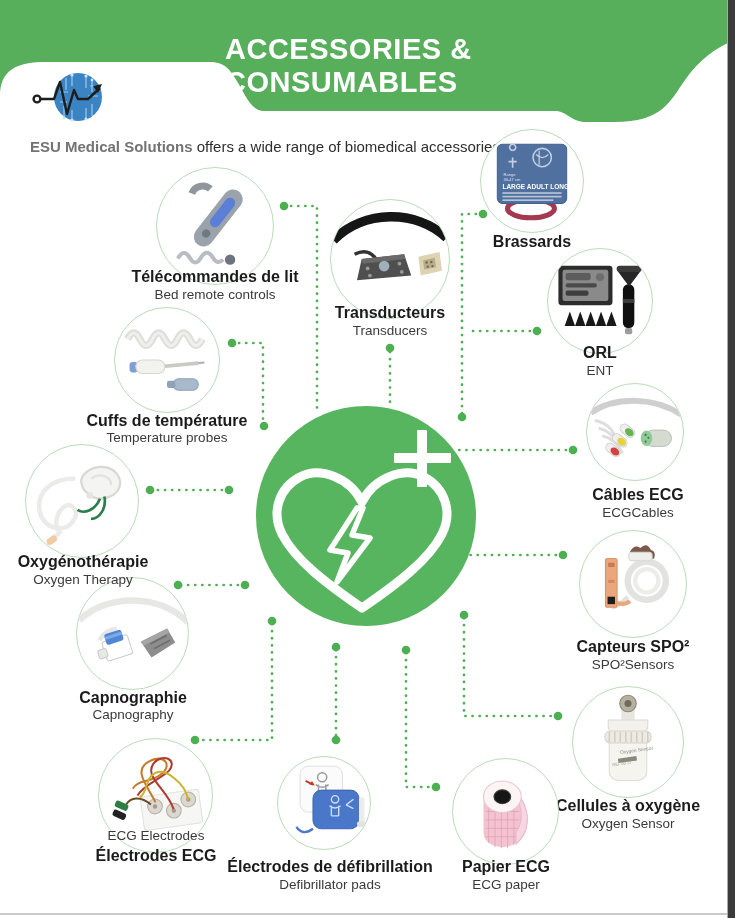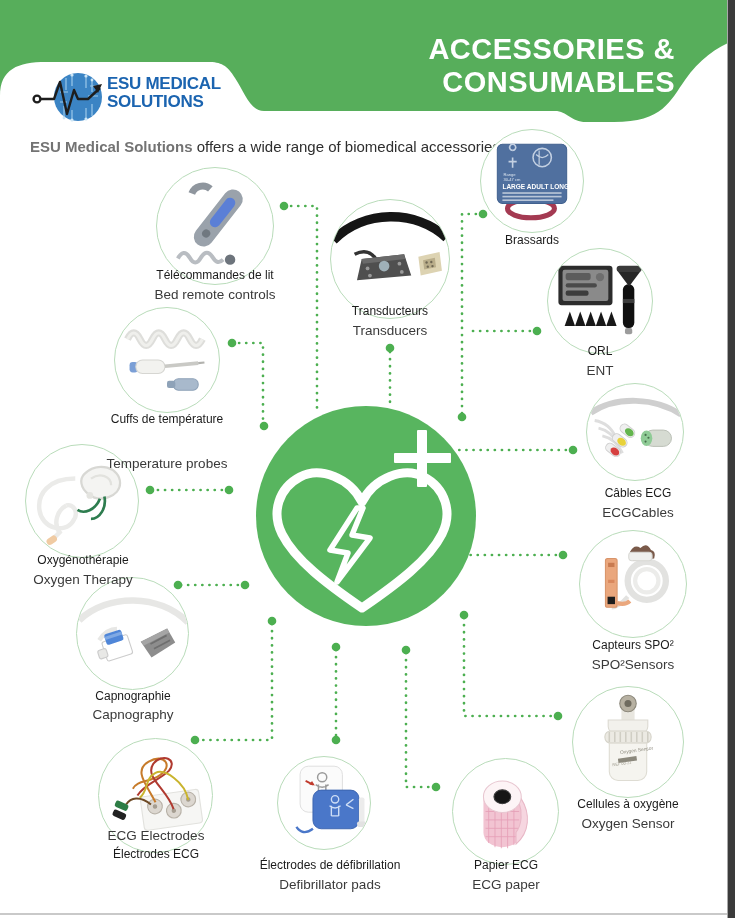--- a/index.html
+++ b/index.html
@@ -4,35 +4,35 @@
 <style>
   html,body{margin:0;padding:0;background:#ffffff;}
   #page{
     position:relative;width:735px;height:918px;overflow:hidden;
     background:#ffffff;font-family:"Liberation Sans",sans-serif;
   }
   .abs{position:absolute;}
   
   #header-svg{position:absolute;left:0;top:0;z-index:3;}
   #page-title{
-    position:absolute;left:225px;top:33px;width:450px;text-align:right;
+    position:absolute;left:225px;top:33px;width:450px;text-align:left;
     font-size:29px;font-weight:bold;color:#ffffff;letter-spacing:.5px;z-index:4;
   }
   #logo-text{position:absolute;left:107px;top:75px;z-index:5;color:#1b64b0;
     font-weight:bold;font-size:17px;line-height:18px;letter-spacing:-.3px;}
   #intro{position:absolute;left:30px;top:138px;font-size:15px;color:#2e2e2e;z-index:4;}
   #intro b{color:#737373;}
   
   .pcircle{
     position:absolute;border-radius:50%;background:#ffffff;
     border:1px solid #b9dcba;box-sizing:border-box;z-index:6;overflow:hidden;
   }
   .pcircle svg{width:100%;height:100%;display:block;}
   .lbl{position:absolute;text-align:center;z-index:6;}
-  .lbl.fr{font-weight:normal;font-size:12px;color:#1b1b1b;}
+  .lbl.fr{font-weight:bold;font-size:16px;color:#1b1b1b;}
   .lbl.en{font-size:13.5px;color:#3a3a3a;}
   
   #connector-svg{position:absolute;left:0;top:0;z-index:1;}
   .dotline{fill:none;stroke:#4caf50;stroke-width:2.7;stroke-linecap:round;stroke-dasharray:.1 7;}
   .enddot{fill:#4caf50;}
   
   #hub-svg{position:absolute;left:0;top:0;z-index:5;}
   
   #edge-strip{position:absolute;right:0;top:0;width:7px;height:918px;background:#3b3b3b;
     border-left:1px solid #a9a9a9;z-index:9;}
@@ -102,24 +102,20 @@
         <circle cx="56" cy="53" r="1.6"></circle>
       <circle cx="62" cy="14" r="1.4"></circle>
         <circle cx="34" cy="52" r="1.4"></circle>
     </g>
     <g stroke="#1d1d1d" stroke-width="2.4" fill="none" stroke-linejoin="round">
       <circle cx="7" cy="33" r="3.4"></circle>
       <path d="M10,33 L24,33 L30,16 L37,48 L44,24 L48,33 L58,33 L70,22"></path>
     </g>
     <path d="M72,18 L63,20 L68,27 Z" fill="#1d1d1d"></path>
   </svg>
-  <div id="logo-text">
-    <div>ESU MEDICAL</div>
-    <div>SOLUTIONS</div>
-  </div>
 
   <div id="intro"><b>ESU Medical Solutions</b><span> offers a wide range of biomedical accessories.</span></div>
 
   <svg id="hub-svg" width="735" height="918">
     <circle cx="366" cy="516" r="110" fill="#58b55f"></circle>
     <g stroke="#ffffff" fill="none" stroke-linejoin="round" stroke-linecap="round">
       <path stroke-width="9" d="M362,502 C350,478 320,466 300,477 C279,488 271,512 282,534
                C295,560 327,584 362,608 C397,584 429,560 442,534
                C453,512 445,488 424,477 C404,466 374,478 362,502 Z"></path>
       <path stroke-width="5.5" d="M357,508 L330,550 L348,553 L337,582 L370,538 L352,535 L363,508 Z"></path>
@@ -382,17 +378,17 @@
       <path d="M12,30 q6,-12 12,0 q6,12 12,0 q6,-12 12,0 q6,12 12,0 q6,-12 12,0 q6,12 12,0" stroke="#efefec" stroke-width="3" fill="none"></path>
       <rect x="14" y="52" width="8" height="10" rx="3" fill="#7b9fd6"></rect>
       <rect x="20" y="50" width="28" height="13" rx="6.5" fill="#f2f2ef" stroke="#d6d6d2"></rect>
       <path d="M48,56 L80,53" stroke="#c9c9c5" stroke-width="3.4" fill="none"></path>
       <path d="M80,53 l6,-.6" stroke="#b2b2ae" stroke-width="2" fill="none"></path>
       <rect x="56" y="68" width="24" height="11" rx="5" fill="#a8b9cc" stroke="#8ea2b8"></rect>
       <rect x="50" y="70" width="8" height="7" rx="2" fill="#8ea2b8"></rect>
     </svg>
   </div>
   <div class="lbl fr" style="left:37px;top:412px;width:260px">Cuffs de température</div>
-  <div class="lbl en" style="left:37px;top:456px;width:260px">Temperature probes</div>
+  <div class="lbl en" style="left:37px;top:430px;width:260px">Temperature probes</div>
 
   <div id="bottom-rule"></div>
   <div id="edge-strip"></div>
 </div>
 
 </body></html>

